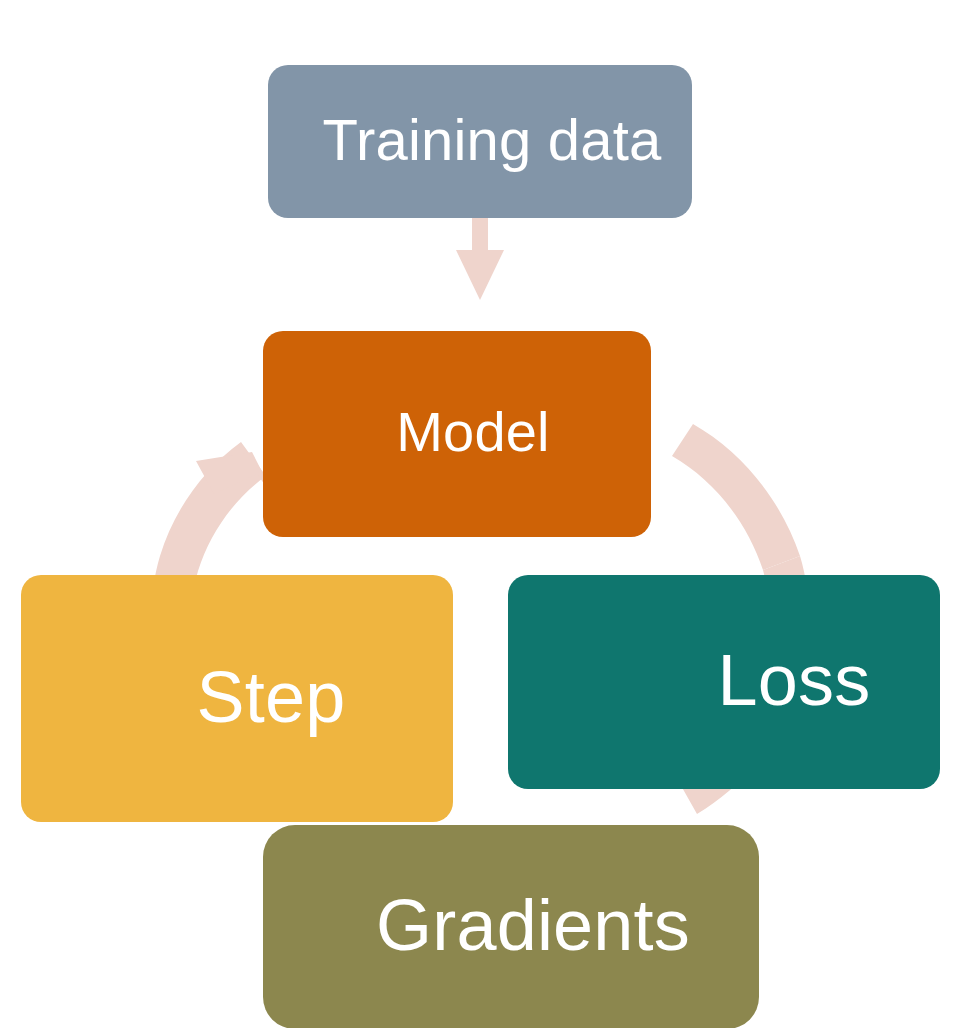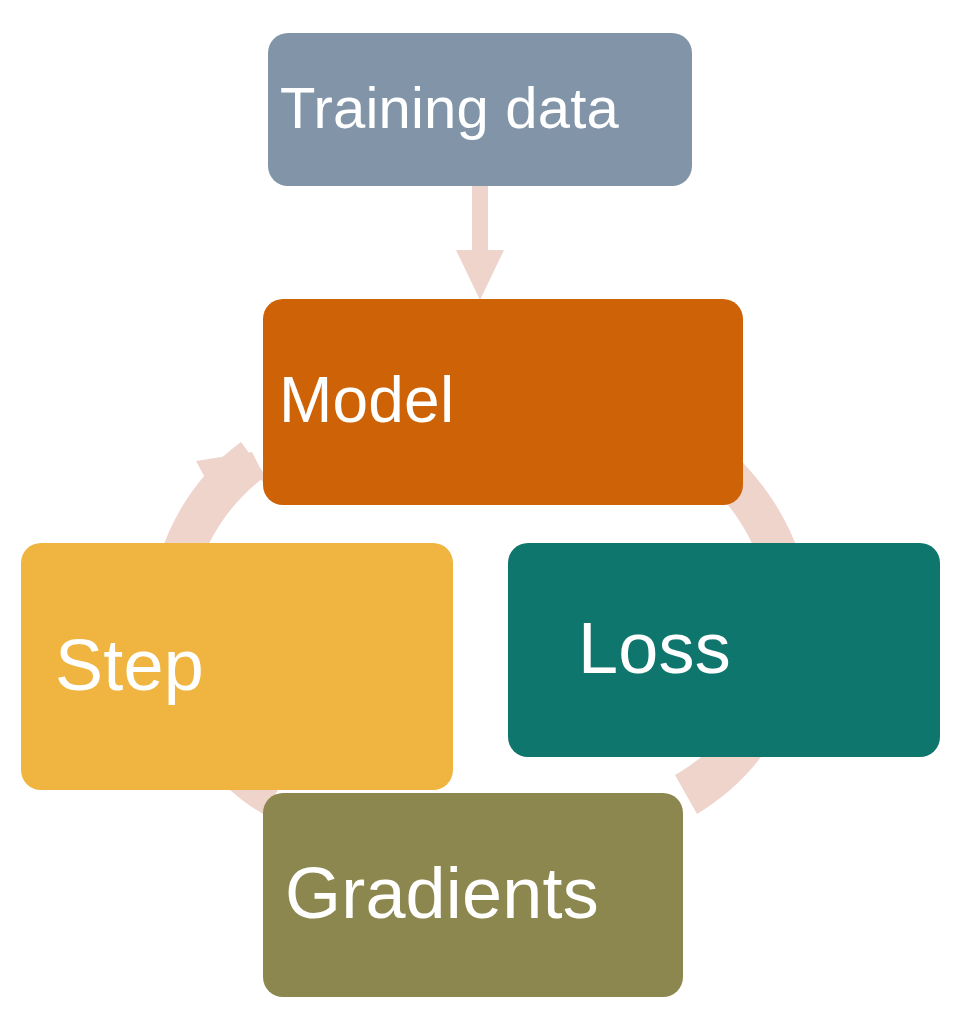--- a/index.html
+++ b/index.html
@@ -27,57 +27,60 @@
     height: 1028px;
     z-index: 1;
   }
   .node {
     position: absolute;
     z-index: 2;
     box-sizing: border-box;
     border-radius: 20px;
     display: flex;
     align-items: center;
+    justify-content: center;
     color: #ffffff;
     font-weight: 400;
     letter-spacing: 0.2px;
     white-space: nowrap;
     line-height: 1;
+    margin-top: 32px;
     -webkit-font-smoothing: antialiased;
   }
   .node-label {
     display: block;
     padding-bottom: 4px;
   }
 
   
   #node-training-data {
     left: 268px;  top: 33px;
     width: 424px; height: 153px;
     font-size: 58px;
   }
   #node-model {
     left: 263px;  top: 299px;
-    width: 480px; height: 206px;
-    font-size: 64px;
+    width: 388px; height: 206px;
+    font-size: 56px;
   }
   #node-step {
     left: 21px;   top: 543px;
     width: 432px; height: 247px;
     font-size: 72px;
   }
   #node-loss {
     left: 508px;  top: 543px;
     width: 432px; height: 214px;
     font-size: 72px;
   }
   #node-gradients {
     left: 263px;  top: 793px;
-    width: 420px; height: 204px;
+    width: 496px; height: 204px;
     font-size: 72px;
+    border-radius: 32px;
   }
   
   #node-step .node-label      { transform: translateX(34px); }
   #node-loss .node-label      { transform: translateX(70px); }
   #node-gradients .node-label { transform: translateX(22px); }
   #node-training-data .node-label { transform: translateX(12px); }
   #node-model .node-label     { transform: translateX(16px); }
 </style>
 </head>
 <body>

